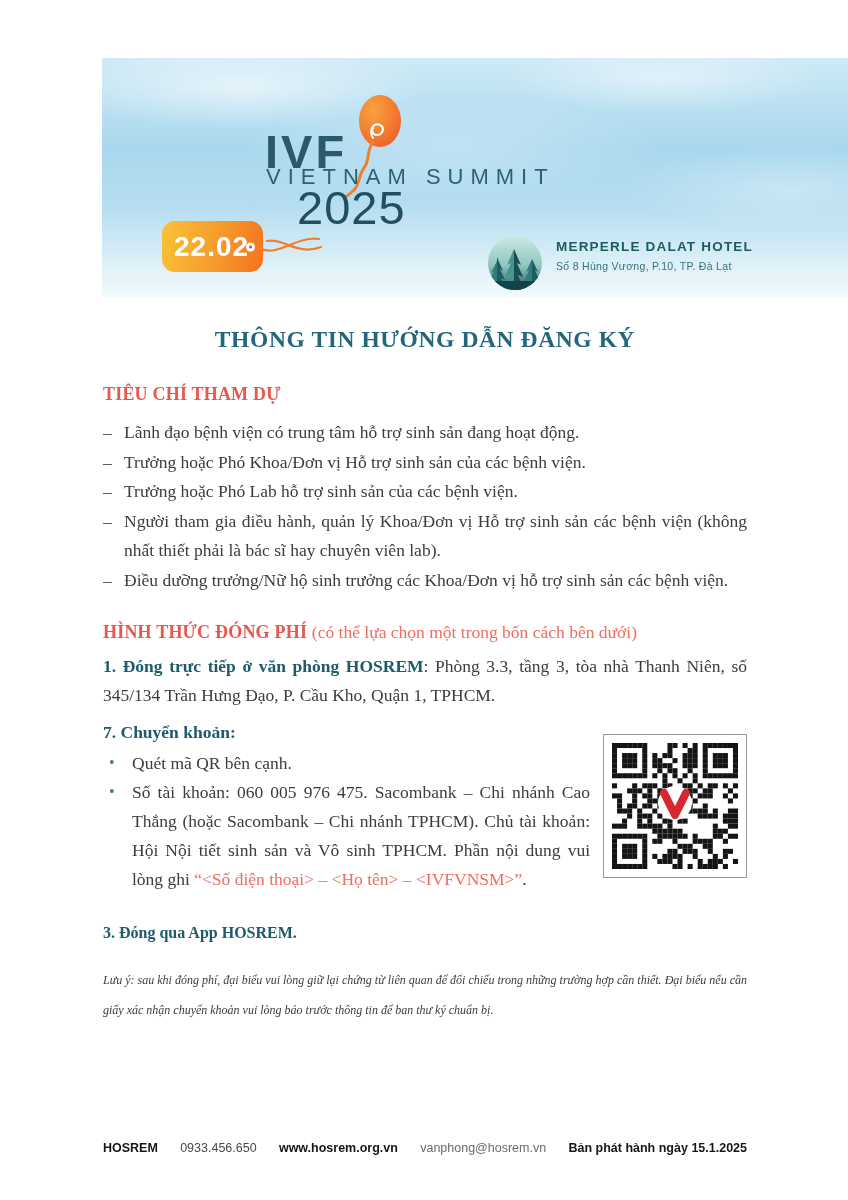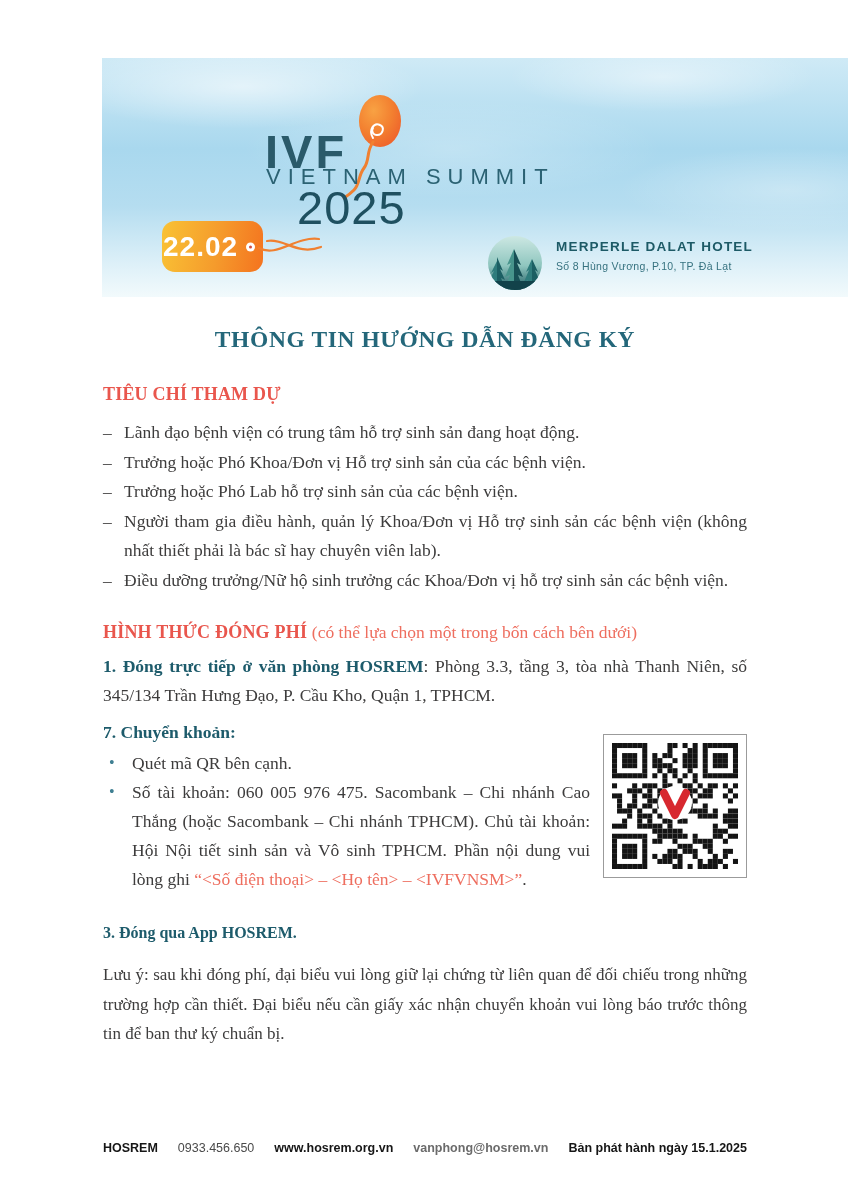--- a/index.html
+++ b/index.html
@@ -20,21 +20,21 @@
     font-weight:bold; font-size:47px; letter-spacing:3px; color:#2a5a6a; }
   .logo-sub { position:absolute; left:164px; top:106px; font-family:"Liberation Sans","DejaVu Sans",sans-serif;
     font-size:22px; letter-spacing:7px; color:#2b6273; font-weight:500; }
   .logo-year { position:absolute; left:195px; top:122px; font-family:"Liberation Sans","DejaVu Sans",sans-serif;
     font-weight:normal; font-size:47px; letter-spacing:1px; color:#1f5060; }
   .sperm { position:absolute; left:238px; top:28px; }
   .date-tag { position:absolute; left:60px; top:163px; width:101px; height:51px;
     background:linear-gradient(100deg,#f9c235 0%, #f59b2c 55%, #f4731f 100%);
     border-radius:13px; display:flex; align-items:center; }
   .date-tag .num { color:#fff; font-family:"Liberation Sans","DejaVu Sans",sans-serif;
-    font-weight:bold; font-size:28px; padding-left:1px; letter-spacing:1px; }
+    font-weight:bold; font-size:28px; padding-left:12px; letter-spacing:1px; }
   .date-tag .hole { position:absolute; right:8px; top:50%; transform:translateY(-50%);
     width:9px; height:9px; background:#fff; border-radius:50%; }
   .date-tag .hole::after { content:""; position:absolute; left:3px; top:3px; width:3px; height:3px;
     background:#d64a3e; border-radius:50%; }
   .tag-string { position:absolute; left:155px; top:160px; }
   .hotel { position:absolute; left:385px; top:177px; display:flex; align-items:flex-start; }
   .hotel-text { margin-left:13px; padding-top:4px; font-family:"Liberation Sans","DejaVu Sans",sans-serif; }
   .hotel-name { color:#1d5a66; font-weight:bold; font-size:13.5px; letter-spacing:1.2px; }
   .hotel-addr { color:#35717f; font-size:10.5px; margin-top:6px; letter-spacing:.3px; }
 
@@ -53,29 +53,29 @@
   .transfer { position:relative; margin-top:8px; min-height:190px; }
   .transfer-label { font-size:17.5px; line-height:29px; }
   .bullet-list { list-style:none; width:487px; margin-top:2px; }
   .bullet-list li { position:relative; padding-left:29px; font-size:17.5px; line-height:29px;
     text-align:justify; }
   .bullet-list li .bt { position:absolute; left:6px; top:-1px; color:#3f7f92; font-size:16px; }
   .coral { color:#ee6e5f; }
   .qr-box { position:absolute; right:0; top:16px; width:144px; height:144px; border:1px solid #9b9b9b;
     background:#fff; padding:8px; }
   .method3 { margin-top:10px; font-size:16px; line-height:29px; }
-  .note-para { margin-top:13px; font-size:17px; line-height:29.5px; text-align:justify; }
+  .note-para { margin-top:19px; font-size:12px; line-height:29.5px; text-align:justify;font-style:italic; }
 
   
   .footer { position:absolute; left:103px; top:1141px; width:644px; display:flex;
     justify-content:space-between; align-items:baseline;
     font-family:"Liberation Sans","DejaVu Sans",sans-serif; font-size:12.5px; }
   .footer .b { font-weight:bold; color:#161616; }
   .footer .r { color:#4a4a4a; }
-  .footer .g { color:#6b6b6b;font-weight:bold; }
+  .footer .g { color:#6b6b6b; }
 </style>
 </head>
 <body>
 
 <div class="banner">
   <div class="logo-ivf">IVF</div>
 
   <svg class="sperm" width="70" height="120" viewBox="0 0 70 120">
     <defs>
       <radialGradient id="eggGrad" cx="35%" cy="30%" r="80%">

